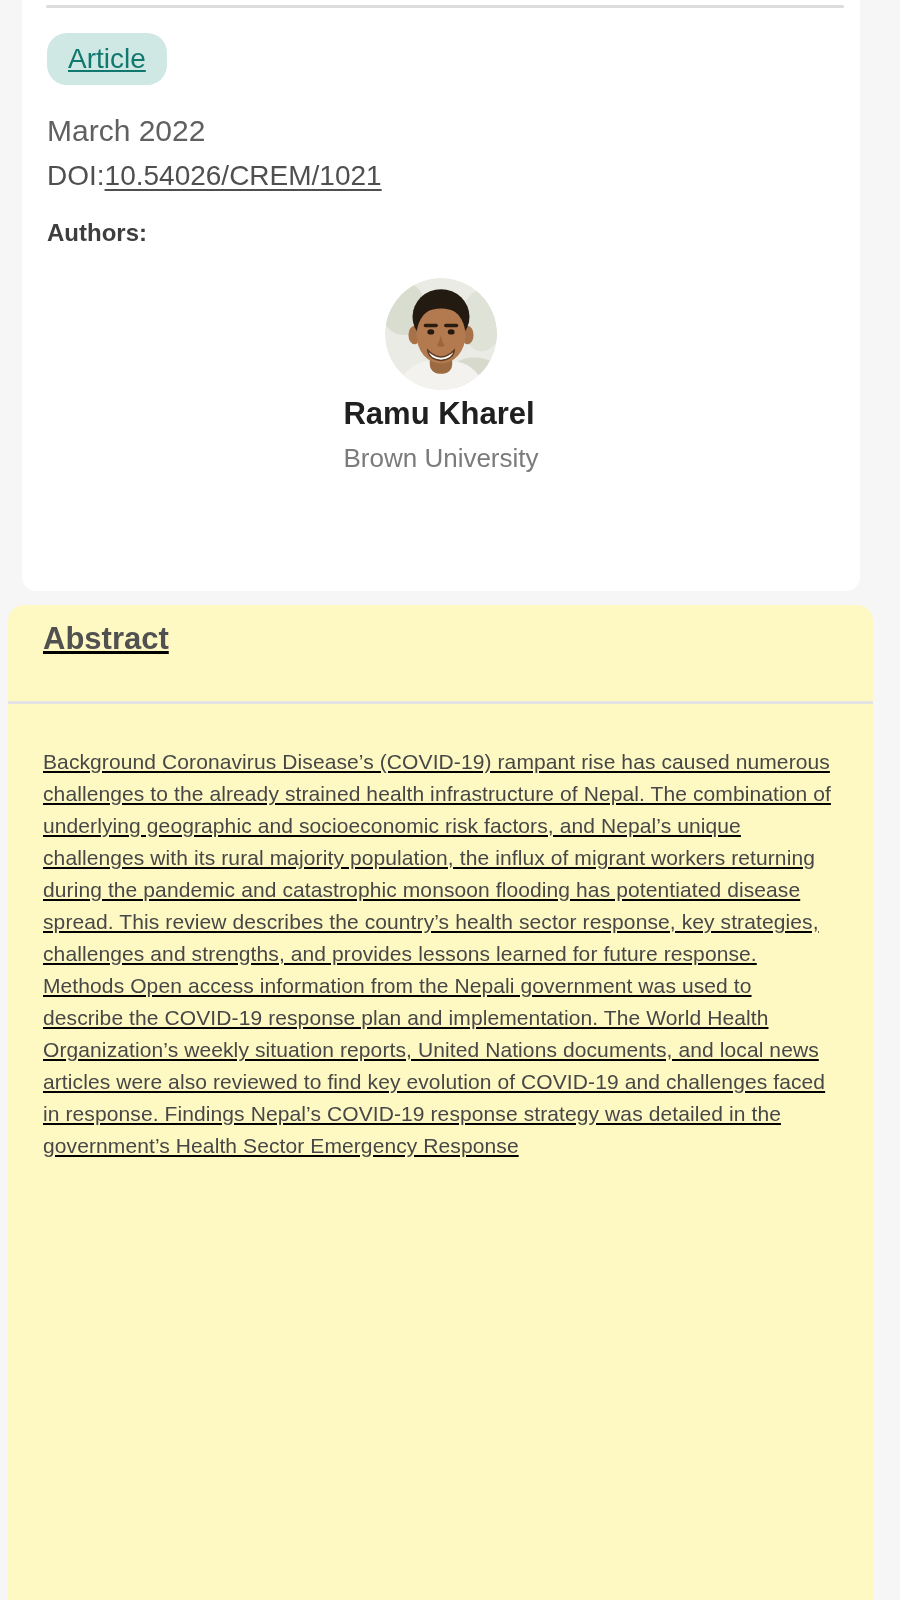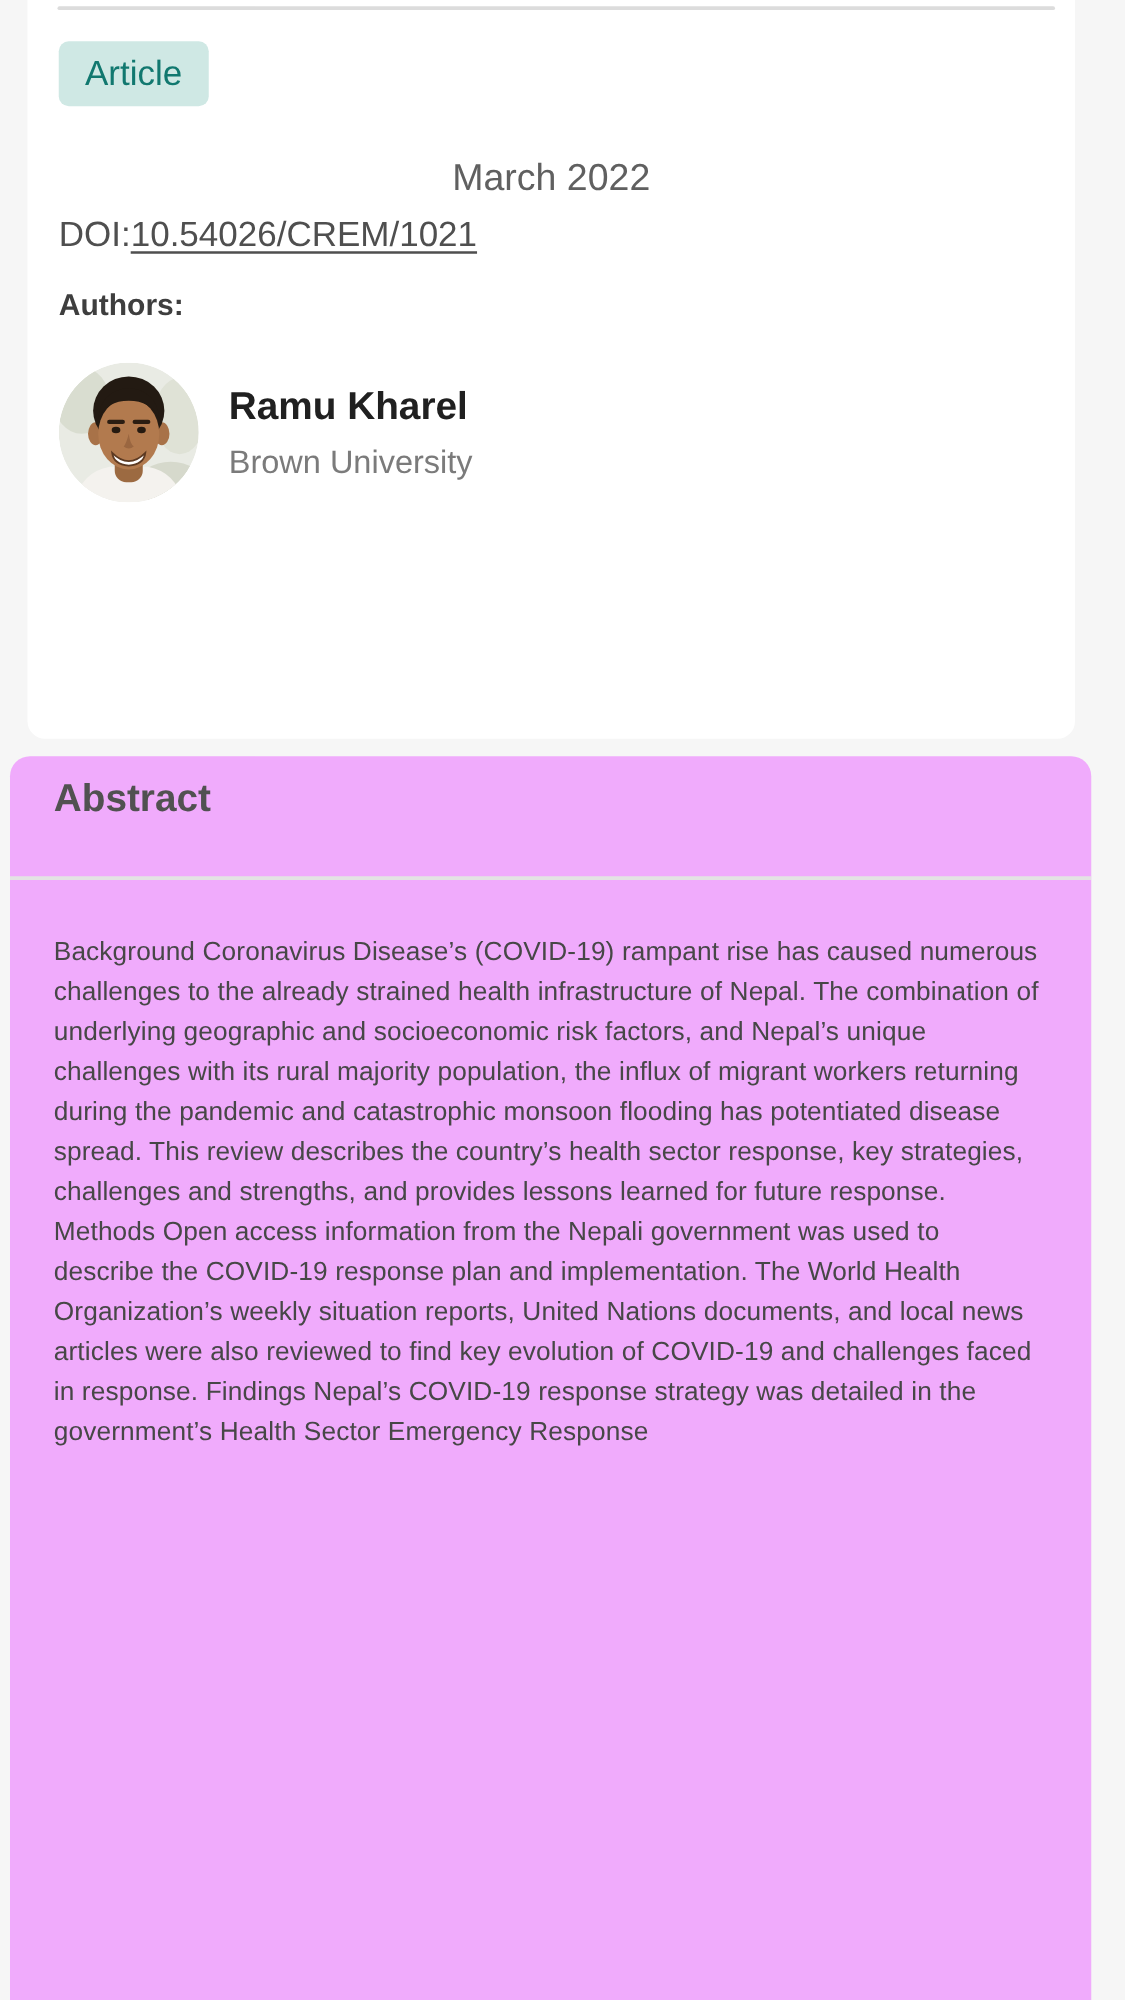--- a/index.html
+++ b/index.html
@@ -31,36 +31,36 @@
     border-radius: 2px;
   }
   .badge {
     display: inline-block;
     margin-top: 25px;
     padding: 9px 21px;
     background: #cfe8e4;
     color: #11786f;
     font-size: 28px;
     line-height: 34px;
-    border-radius: 8px;
+    border-radius: 20px;
+    text-decoration: underline;
   }
   .title {
     margin-top: 16px;
     font-size: 44px;
     line-height: 55px;
     font-weight: 400;
     color: #1b1b1b;
     letter-spacing: 0.2px;
   }
   .meta-date {
-    margin-top: 40px;
+    margin-top: 28px;
     font-size: 30px;
     line-height: 36px;
     color: #606060;
-    text-align: center;
   }
   .meta-doi {
     margin-top: 9px;
     font-size: 28px;
     line-height: 36px;
     color: #4f4f4f;
   }
   .doi-link {
     color: #4f4f4f;
     text-decoration: underline;
@@ -70,21 +70,22 @@
     margin-top: 21px;
     font-size: 24px;
     line-height: 36px;
     font-weight: 700;
     color: #3e3e3e;
   }
   .author-row {
     margin-top: 27px;
     display: flex;
     align-items: center;
-    gap: 24px;
+    gap: 5px;
+    flex-direction: column;
   }
   .avatar {
     width: 112px; height: 112px;
     border-radius: 50%;
     overflow: hidden;
     flex: 0 0 auto;
   }
   .avatar svg { display: block; width: 112px; height: 112px; }
   .author-name {
     font-size: 31px;
@@ -97,23 +98,24 @@
     font-size: 26px;
     line-height: 36px;
     color: #7b7b7b;
   }
 
   
   .card-abstract {
     position: absolute;
     left: 8px; top: 605px;
     width: 865px; height: 995px;
-    background: #f0abfc;
+    background: #fef9c3;
     border-radius: 16px 16px 0 0;
     overflow: hidden;
+    text-decoration: underline;
   }
   .abstract-heading {
     padding: 14px 35px 0 35px;
     font-size: 31px;
     line-height: 40px;
     color: #515151;
   }
   .abstract-divider {
     margin-top: 42px;
     height: 3px;

